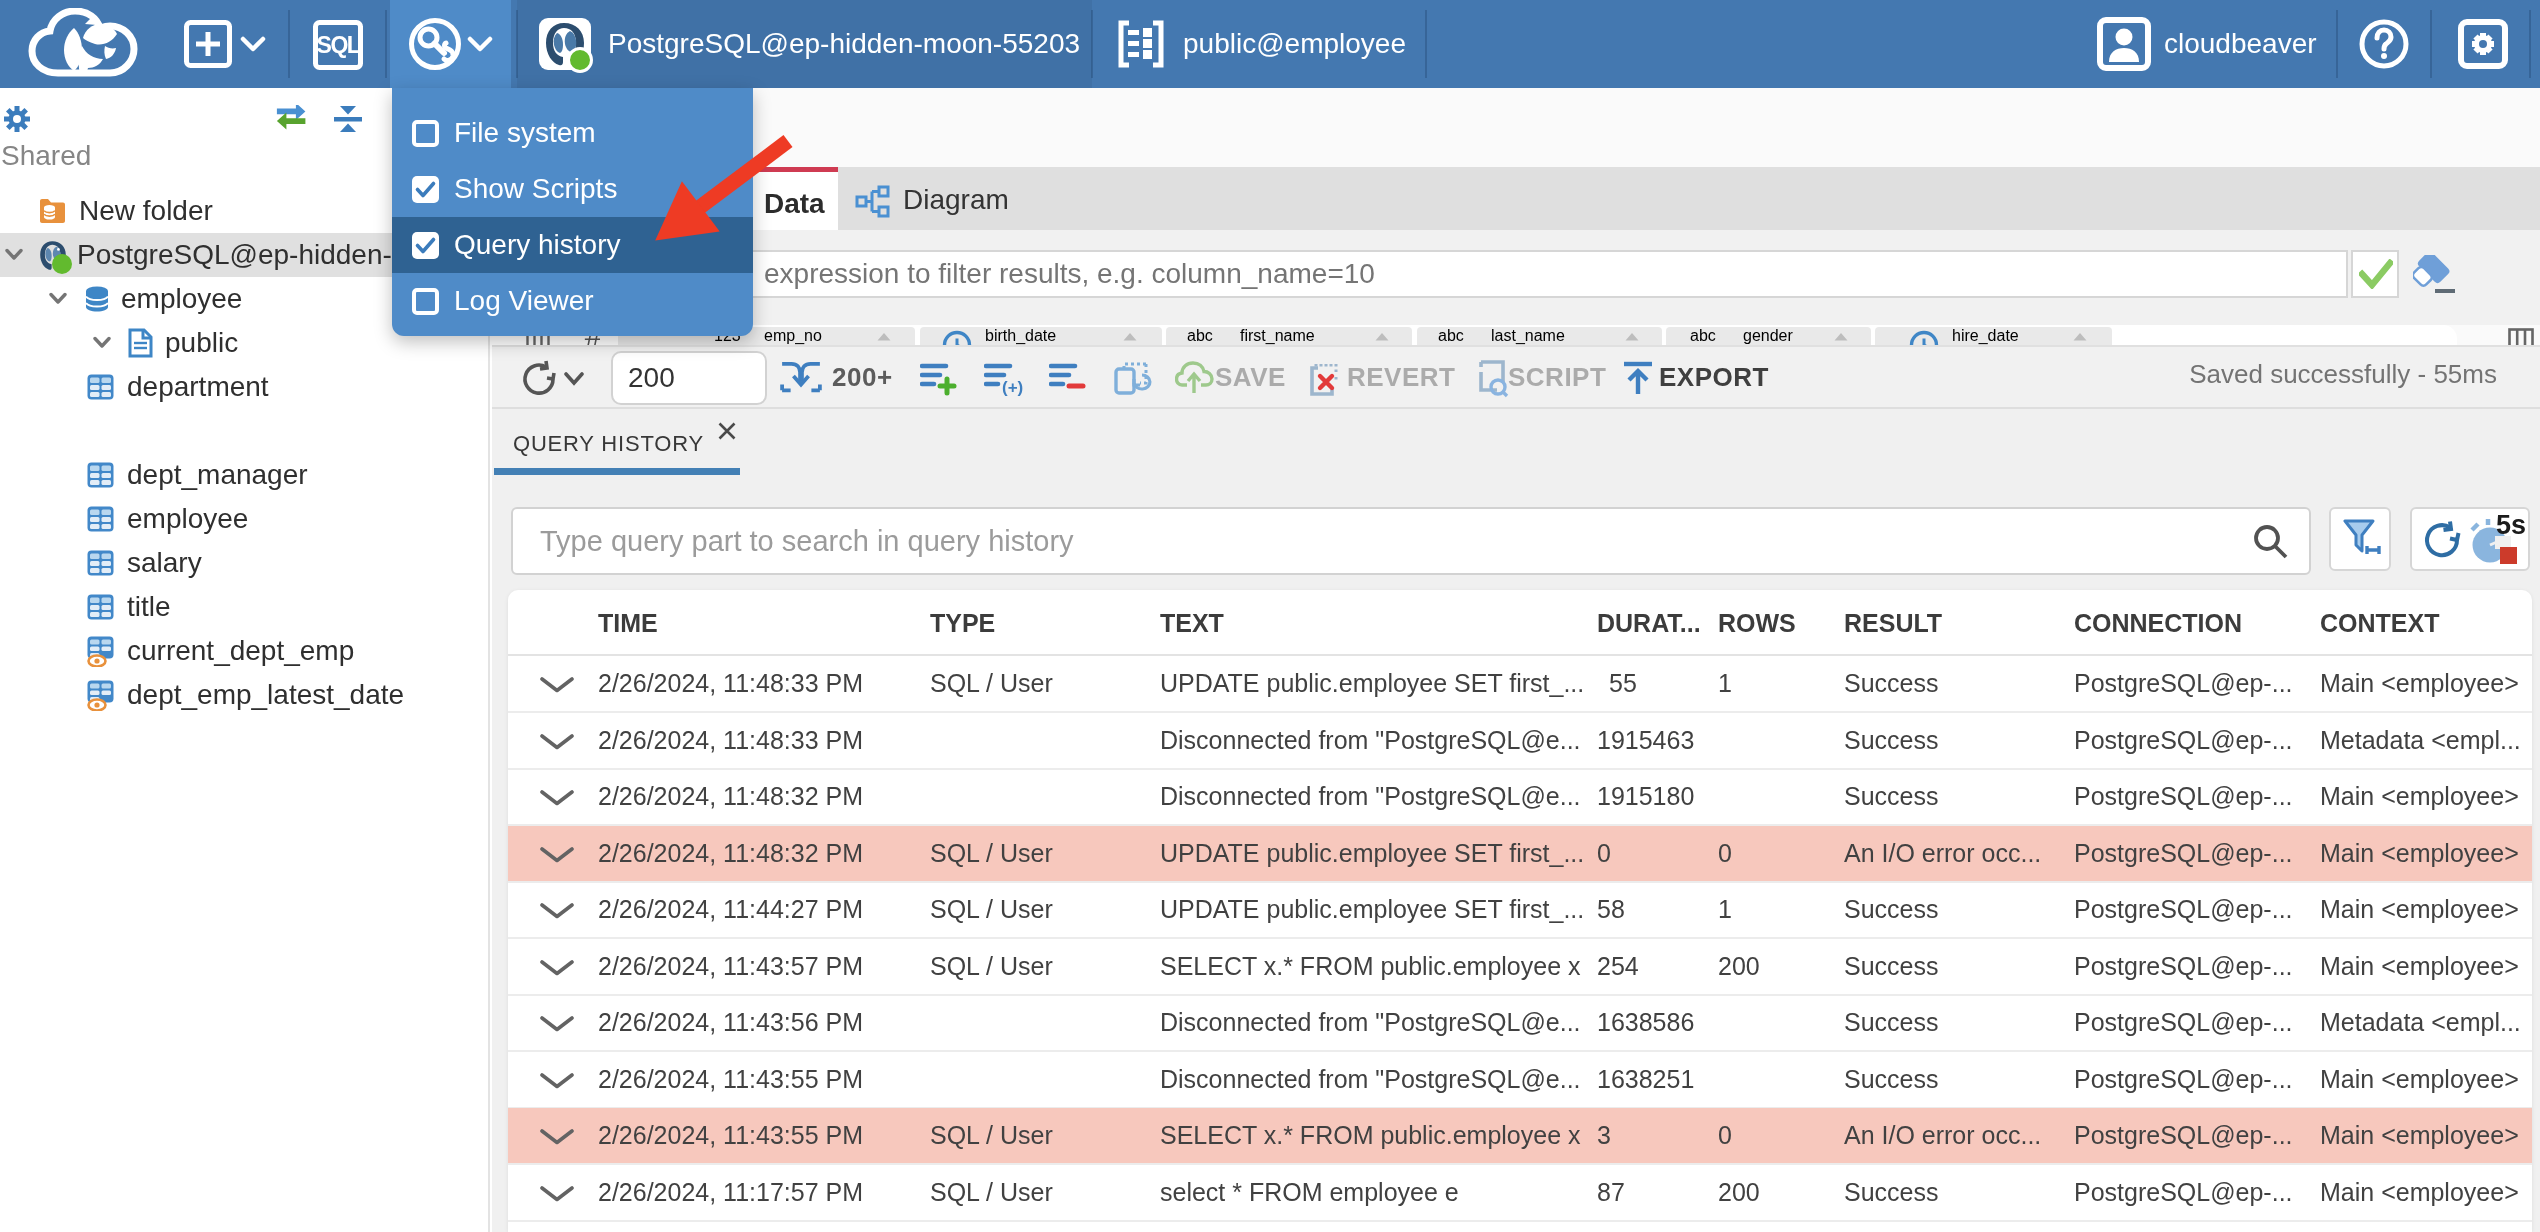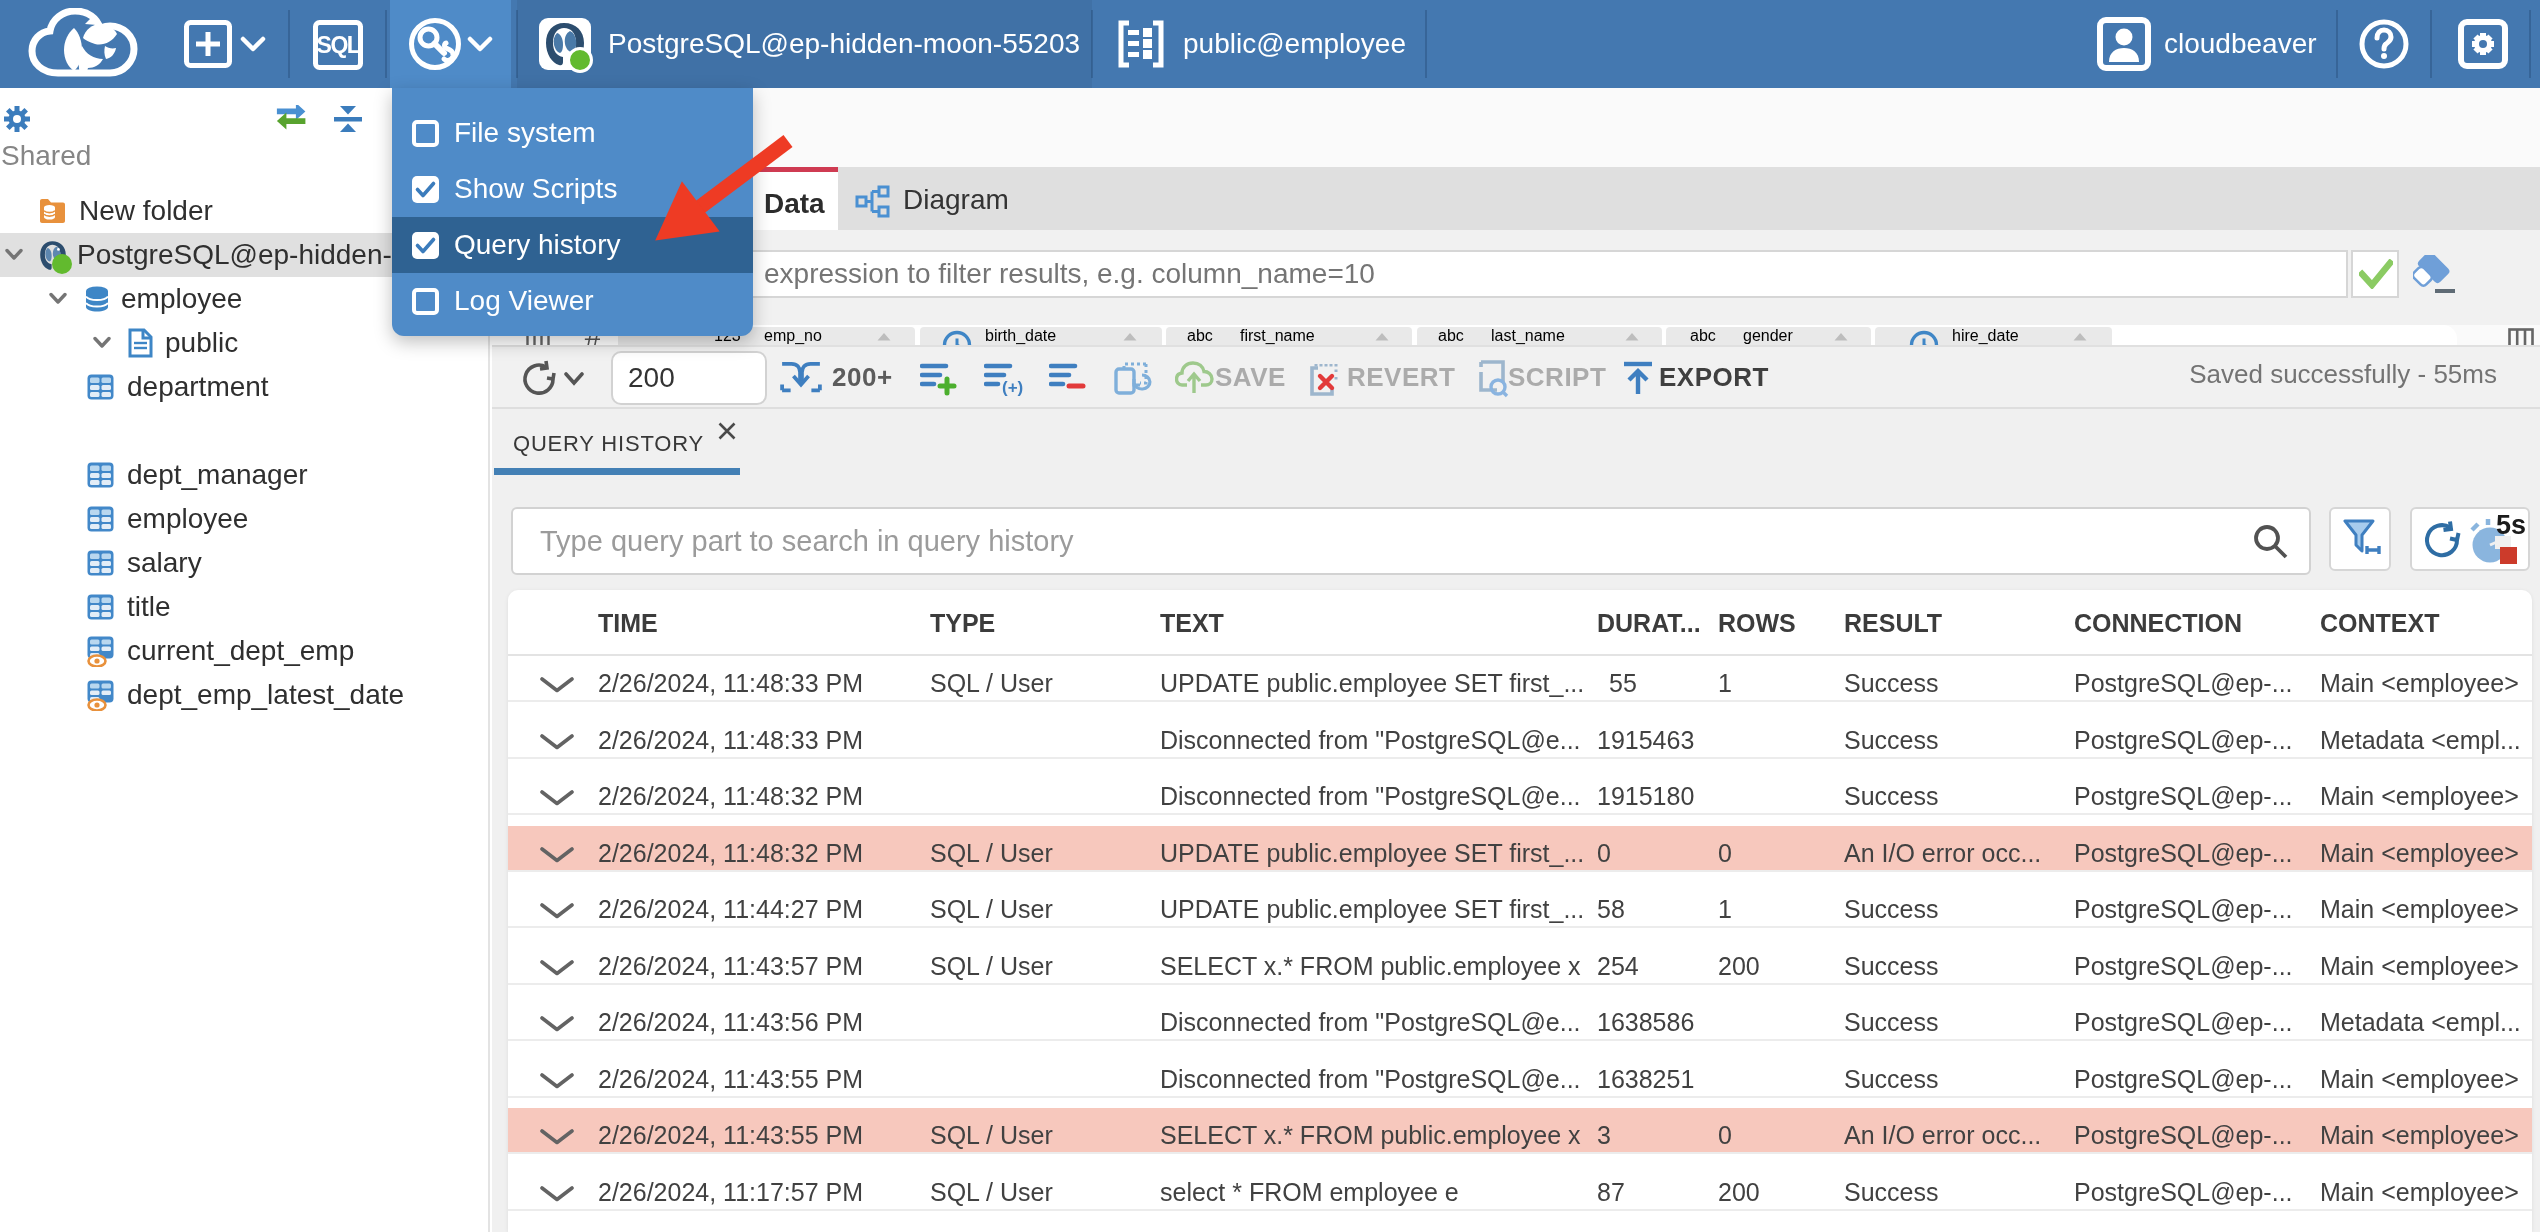--- a/index.html
+++ b/index.html
@@ -36,21 +36,21 @@
 #rowsinput span { position:absolute; left:15px; top:0; height:50px; line-height:50px; font-size:28px; color:#333; }
 
 #qhpanel { position:absolute; left:0; top:321px; width:2048px; height:823px; background:#f0f0f0; }
 #qhtab { position:absolute; left:21px; top:22px; font-size:22px; color:#383838; letter-spacing:0.8px; }
 #qhline { position:absolute; left:2px; top:59px; width:246px; height:7px; background:#4380b5; }
 #qhsearch { position:absolute; left:19px; top:98px; width:1800px; height:68px; background:#fff; border:2px solid #d2d2d2; border-radius:6px; }
 #qhsearch .ph { position:absolute; left:27px; top:0; height:64px; line-height:64px; font-size:29px; color:#9b9b9b; }
 .qhbtn { position:absolute; top:98px; height:64px; background:#fff; border:2px solid #d6d6d6; border-radius:6px; }
 #qhtable { position:absolute; left:16px; top:181px; width:2024px; height:642px; background:#fff; border-radius:10px 10px 0 0; box-shadow:0 1px 4px rgba(0,0,0,0.08); }
 .th { position:absolute; top:0; height:66px; line-height:66px; font-size:25px; font-weight:bold; color:#3c3c3c; white-space:nowrap; }
-.row { position:absolute; left:0; width:2024px; height:46px; border-bottom:2px solid #ececec; }
+.row { position:absolute; left:0; width:2024px; height:57px; border-bottom:2px solid #ececec; }
 .row.pink { background:#f7c8bd; }
 .cell { position:absolute; top:0; height:55px; line-height:55px; font-size:25px; color:#414141; white-space:nowrap; }
 .chev { position:absolute; left:31px; top:21px; }
 
 #menu { position:absolute; left:392px; top:88px; width:361px; height:248px; background:#4f8bc8; border-radius:0 0 12px 12px; box-shadow:0 6px 18px rgba(0,0,0,0.25); }
 .mi { position:absolute; left:0; width:361px; height:56px; }
 .mi.sel { background:#2f6292; }
 .mi .cb { position:absolute; left:20px; top:15px; width:27px; height:27px; border:4px solid #fff; border-radius:5px; }
 .mi .cbf { position:absolute; left:20px; top:15px; width:27px; height:27px; background:#fff; border-radius:5px; }
 .mi .lbl { position:absolute; left:62px; top:0; height:56px; line-height:56px; color:#fff; font-size:28px; }

